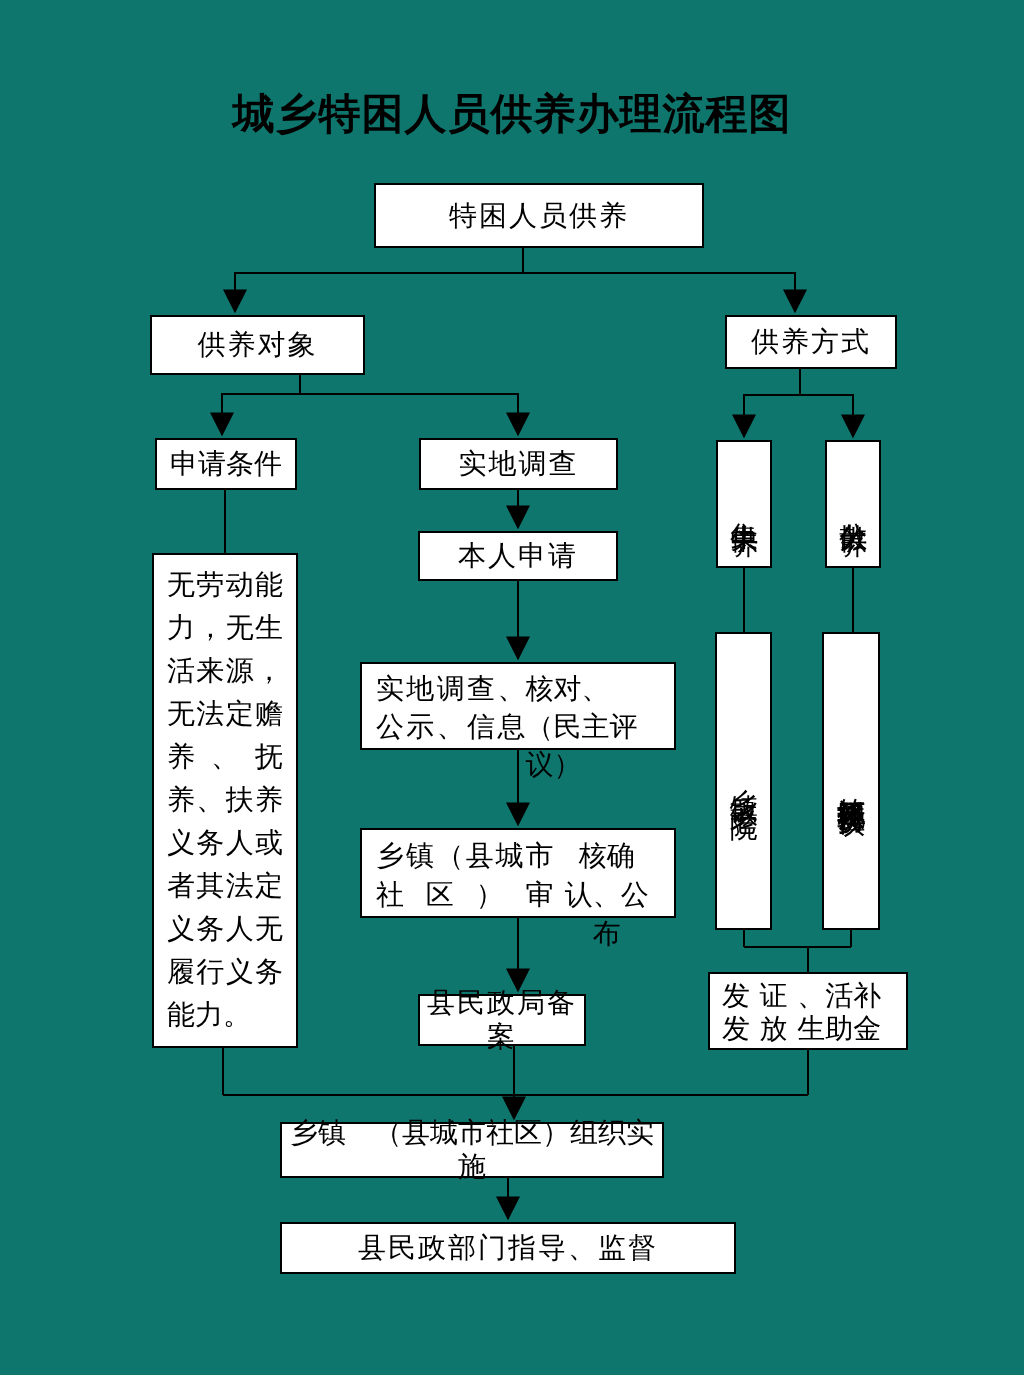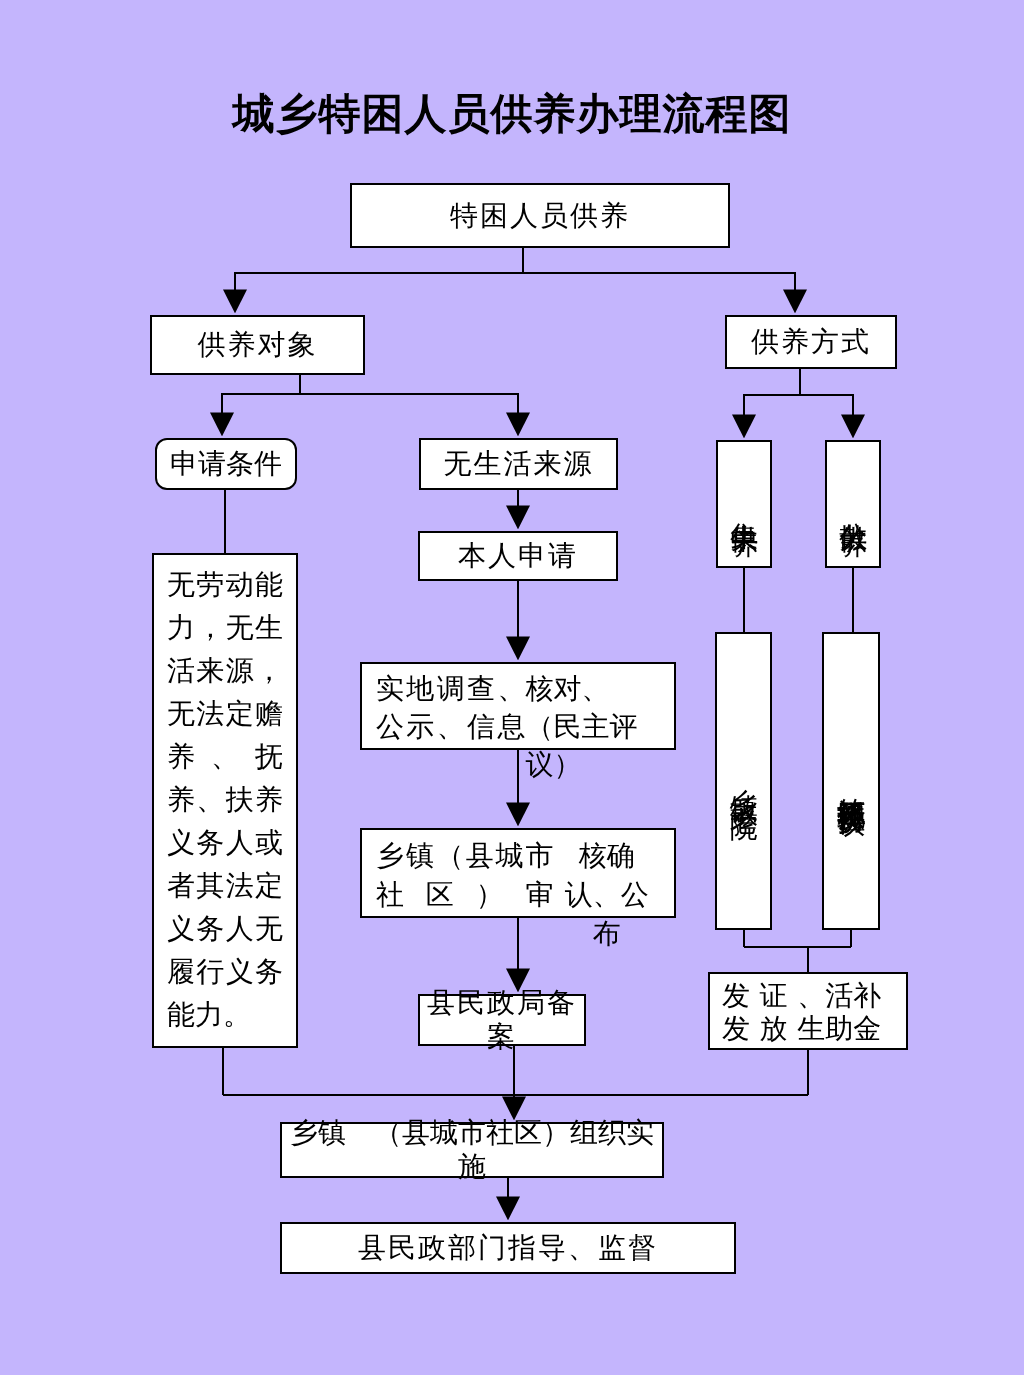--- a/index.html
+++ b/index.html
@@ -1,19 +1,19 @@
 <!DOCTYPE html>
 <html><head>
 <meta charset="utf-8">
 <style>
   html,body{margin:0;padding:0;background:#ffffff;}
   #page{
     position:relative;
     width:1024px;height:1375px;
-    background:#c4b5fd;
+    background:#0f766e;
     font-family:"Liberation Serif","DejaVu Serif",serif;
     color:#000;
     overflow:hidden;
   }
   #connectors{position:absolute;left:0;top:0;width:1024px;height:1375px;}
   #connectors line{stroke:#000;stroke-width:2;}
   .title{
     position:absolute;left:0;top:86px;width:1024px;
     text-align:center;font-size:42px;font-weight:bold;
     letter-spacing:1px;
@@ -95,38 +95,38 @@
     <line x1="514" y1="1046" x2="514" y2="1095"></line>
     <line x1="808" y1="1050" x2="808" y2="1095"></line>
     <line x1="223" y1="1095" x2="808" y2="1095"></line>
     <line x1="514" y1="1094" x2="514" y2="1118" marker-end="url(#arr)"></line>
 
     <line x1="508" y1="1178" x2="508" y2="1218" marker-end="url(#arr)"></line>
   </svg>
 
   <div class="title">城乡特困人员供养办理流程图</div>
 
-  <div class="node center ls2" style="left:350px;top:183px;width:380px;height:65px;">
+  <div class="node center ls2" style="left:374px;top:183px;width:330px;height:65px;">
     <span>特困人员供养</span>
   </div>
 
   <div class="node center ls2" style="left:150px;top:315px;width:215px;height:60px;">
     <span>供养对象</span>
   </div>
 
   <div class="node center ls2" style="left:725px;top:315px;width:172px;height:54px;">
     <span>供养方式</span>
   </div>
 
-  <div class="node center" style="left:155px;top:438px;width:142px;height:52px;border-radius:12px;">
+  <div class="node center" style="left:155px;top:438px;width:142px;height:52px;">
     <span>申请条件</span>
   </div>
 
   <div class="node center ls2" style="left:419px;top:438px;width:199px;height:52px;">
-    <span>无生活来源</span>
+    <span>实地调查</span>
   </div>
 
   <div class="node vbox" style="left:716px;top:440px;width:56px;height:128px;">
     <span class="vtxt" style="letter-spacing:2px;">集中供养</span>
   </div>
 
   <div class="node vbox" style="left:825px;top:440px;width:56px;height:128px;">
     <span class="vtxt" style="letter-spacing:2px;">分散供养</span>
   </div>
 

